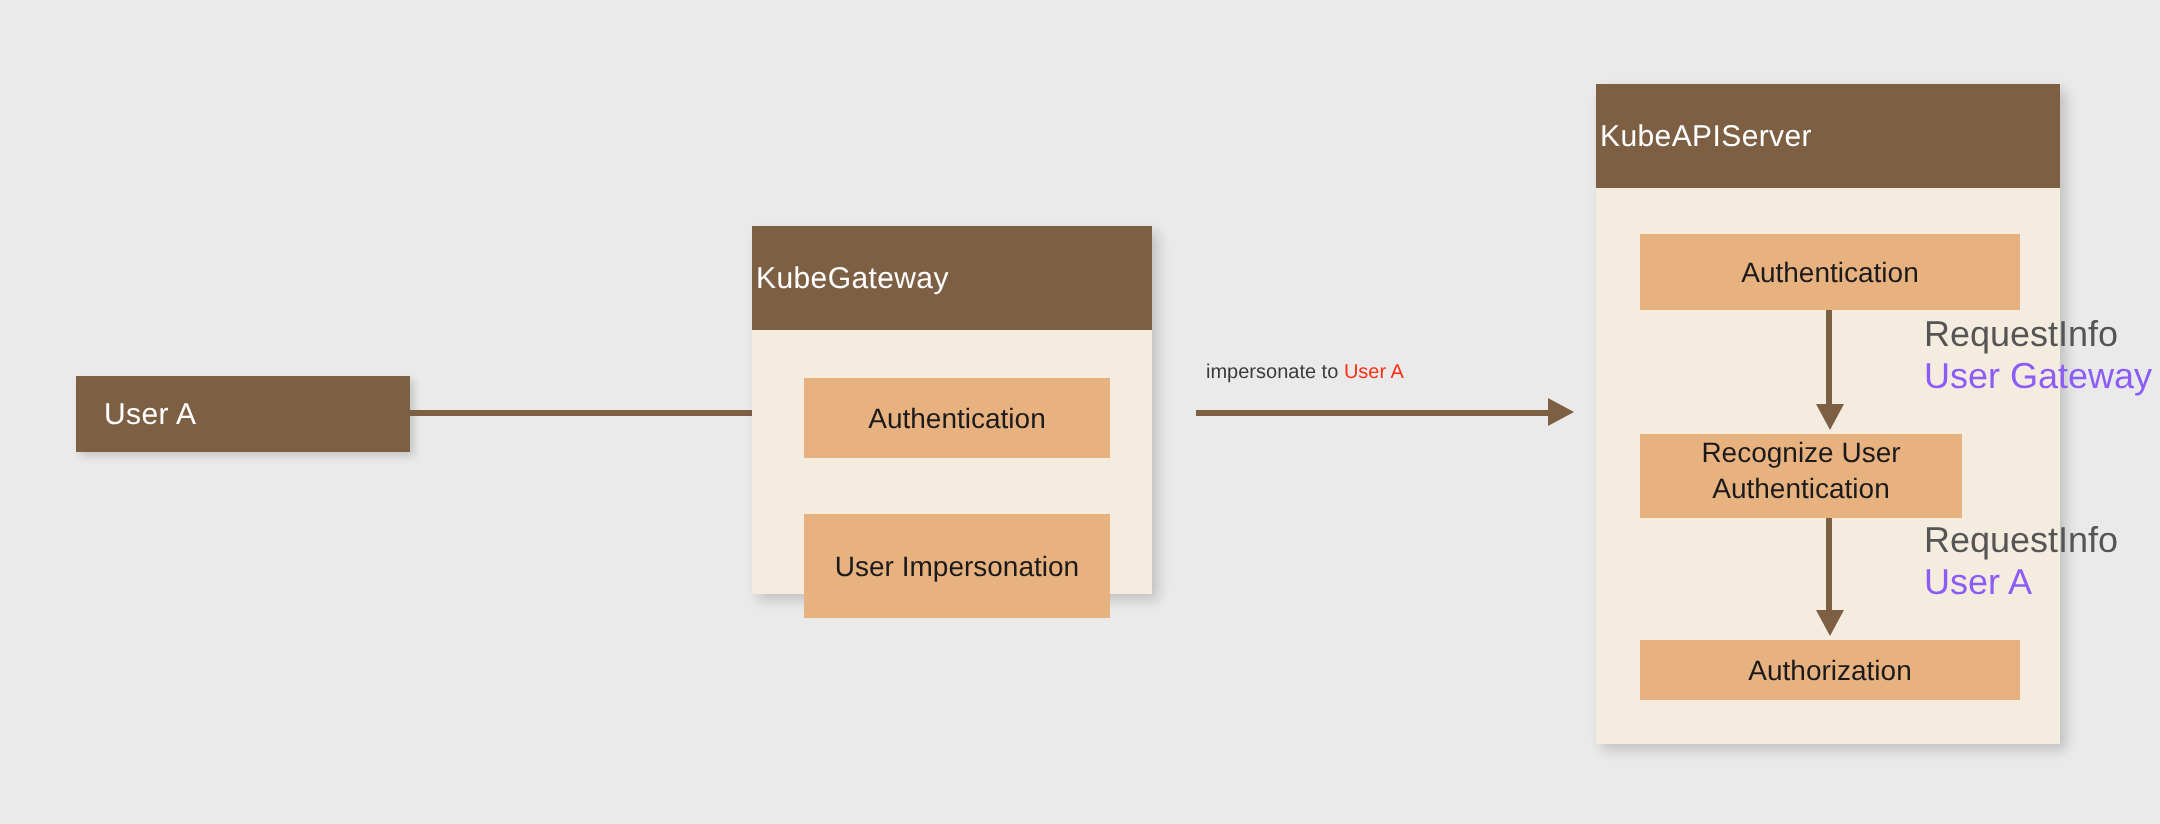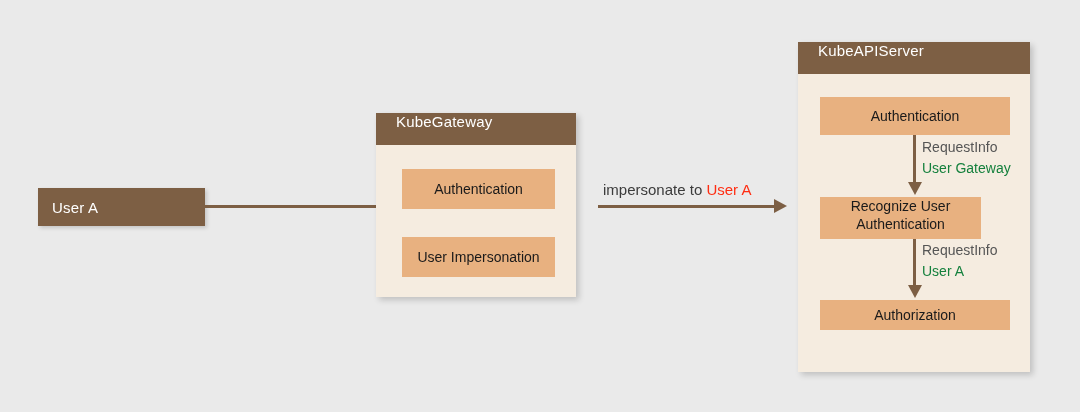--- a/index.html
+++ b/index.html
@@ -33,26 +33,27 @@
     letter-spacing: 0.2px;
   }
 
   .container-box {
     position: absolute;
     background: #f5ece0;
     box-sizing: border-box;
     box-shadow: 3px 3px 6px rgba(0,0,0,0.18);
   }
   .container-title {
-    height: 32px;
+    height: 52px;
     background: #7d5f44;
     color: #ffffff;
     font-size: 15px;
     display: flex;
-    padding-left: 20px;
+    align-items: center;
+    padding-left: 2px;
     box-sizing: border-box;
     letter-spacing: 0.2px;
   }
   .container-body {
     position: relative;
     width: 100%;
   }
 
   .step-box {
     position: absolute;
@@ -89,39 +90,40 @@
     position: absolute;
     width: 0; height: 0;
     border-left: 7px solid transparent;
     border-right: 7px solid transparent;
     border-top: 13px solid #7d5f44;
   }
 
   
   .edge-label {
     position: absolute;
-    font-size: 15px;
+    font-size: 10px;
     white-space: nowrap;
     color: #3b3b3b;
   }
   .edge-label .accent {
     color: #ff2d12;
   }
   .flow-label {
     position: absolute;
-    font-size: 14px;
+    font-size: 18px;
     white-space: nowrap;
     line-height: 21px;
+    margin-left: 40px;
   }
   .flow-label .req {
     color: #555555;
     display: block;
   }
   .flow-label .val {
-    color: #15803d;
+    color: #8b5cf6;
     display: block;
   }
 </style>
 </head>
 <body>
 
 <div id="canvas">
 
   <div class="actor-box" style="left:38px; top:188px; width:167px; height:38px;">
     <span>User A</span>
@@ -131,21 +133,21 @@
   <div class="arrow-right" style="left:391px; top:199px;"></div>
 
   <div class="container-box" style="left:376px; top:113px; width:200px; height:184px;">
     <div class="container-title">
       <span>KubeGateway</span>
     </div>
     <div class="container-body" style="height:144px;">
       <div class="step-box" style="left:26px; top:24px; width:153px; height:40px;">
         <span>Authentication</span>
       </div>
-      <div class="step-box" style="left:26px; top:92px; width:153px; height:40px;">
+      <div class="step-box" style="left:26px; top:92px; width:153px; height:52px;">
         <span>User Impersonation</span>
       </div>
     </div>
   </div>
 
   <div class="h-line" style="left:598px; top:205px; width:178px;"></div>
   <div class="arrow-right" style="left:774px; top:199px;"></div>
 
   <div class="edge-label" style="left:603px; top:181px;">
     <span>impersonate to </span><span class="accent">User A</span>

